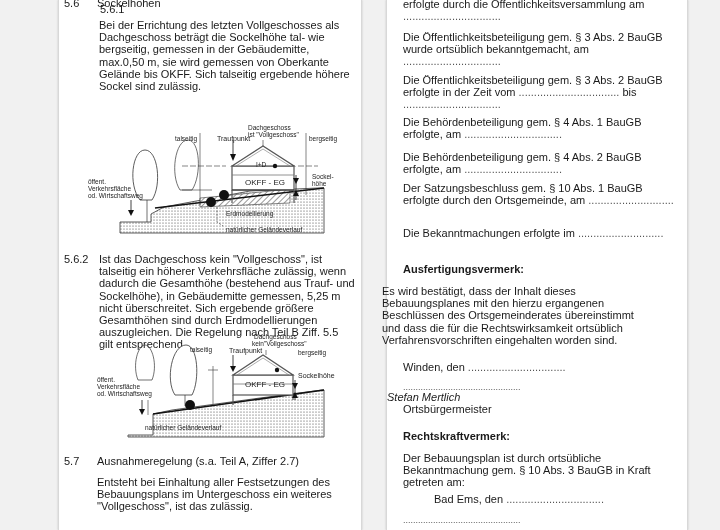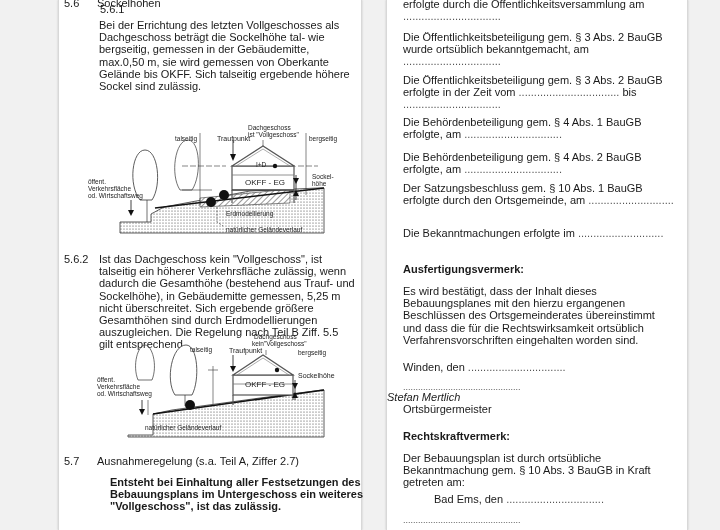--- a/index.html
+++ b/index.html
@@ -176,21 +176,21 @@
   <span class="small" style="left:97px; top:376px;">öffent.</span>
   <span class="small" style="left:97px; top:383px;">Verkehrsfläche</span>
   <span class="small" style="left:97px; top:390px;">od. Wirtschaftsweg</span>
   <span class="small" style="left:245px; top:381px; font-size:8px;">OKFF - EG</span>
   <span class="small" style="left:145px; top:424px;">natürlicher Geländeverlauf</span>
 </div>
 
 <div>
   <span class="num" style="left:64px; top:455px;">5.7</span>
   <span class="num" style="left:97px; top:455px;">Ausnahmeregelung (s.a. Teil A, Ziffer 2.7)</span>
-  <div class="para" style="left:110px; top:476px; width:262px;font-weight:bold;">
+  <div class="para" style="left:97px; top:476px; width:262px;">
     <div>Entsteht bei Einhaltung aller Festsetzungen des</div>
     <div>Bebauungsplans im Untergeschoss ein weiteres</div>
     <div>"Vollgeschoss", ist das zulässig.</div>
   </div>
 </div>
 
 <div class="para" style="left:403px; top:-2px; width:280px;">
   <div>erfolgte durch die Öffentlichkeitsversammlung am</div>
   <div class="dots">................................</div>
 </div>
@@ -221,21 +221,21 @@
   <div>Der Satzungsbeschluss gem. § 10 Abs. 1 BauGB</div>
   <div><span>erfolgte durch den Ortsgemeinde, am</span> <span class="dots">............................</span></div>
 </div>
 
 <div class="para" style="left:403px; top:227px; width:280px;">
   <div><span>Die Bekanntmachungen erfolgte im</span> <span class="dots">............................</span></div>
 </div>
 
 <div>
   <div class="para bold" style="left:403px; top:263px;">Ausfertigungsvermerk:</div>
-  <div class="para" style="left:403px; top:285px; width:285px;">
+  <div class="para" style="left:382px; top:285px; width:285px;">
     <div>Es wird bestätigt, dass der Inhalt dieses</div>
     <div>Bebauungsplanes mit den hierzu ergangenen</div>
     <div>Beschlüssen des Ortsgemeinderates übereinstimmt</div>
     <div>und dass die für die Rechtswirksamkeit ortsüblich</div>
     <div>Verfahrensvorschriften eingehalten worden sind.</div>
   </div>
   <div class="para" style="left:403px; top:361px;">
     <span>Winden, den</span> <span class="dots">................................</span>
   </div>
   <div class="para dots" style="left:403px; top:381px; font-size:9px;">...............................................</div>

